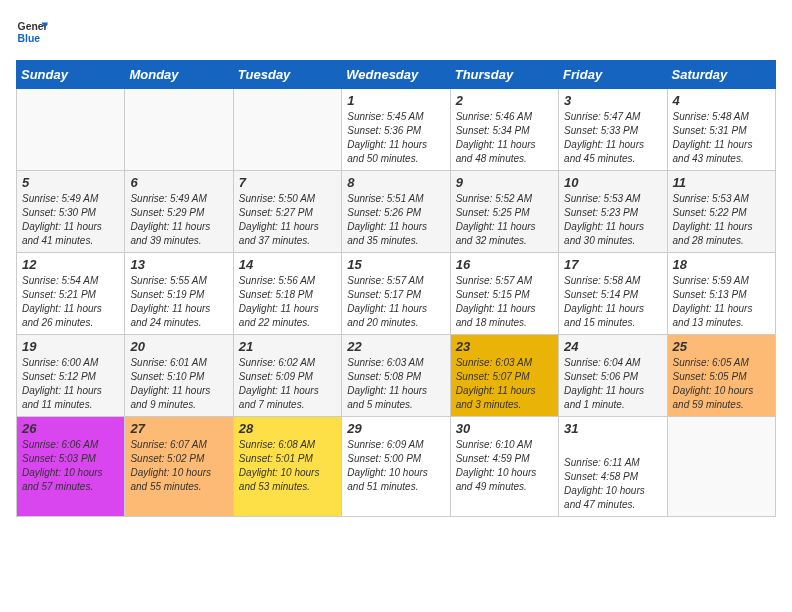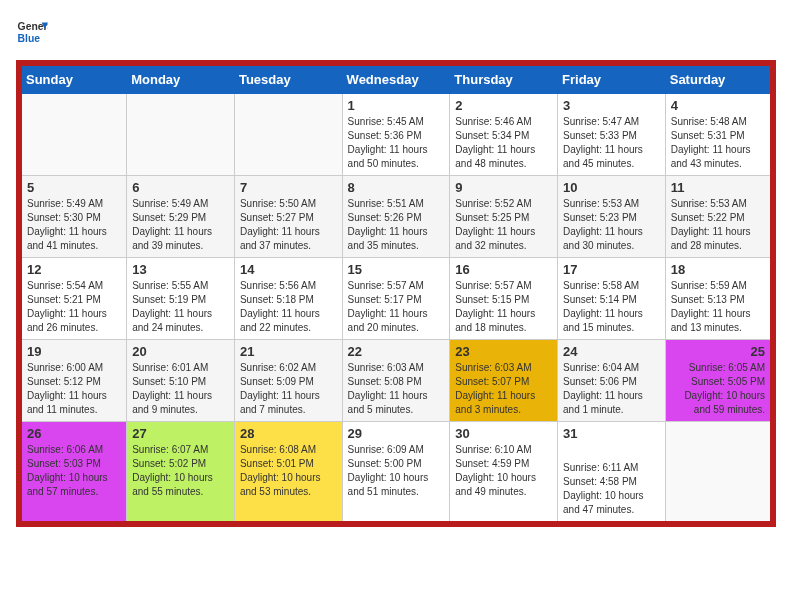--- a/index.html
+++ b/index.html
@@ -34,21 +34,22 @@
       color: #333;
       line-height: 1.1;
     }
     .location-title {
       font-size: 15px;
       color: #555;
     }
     .calendar {
       width: 100%;
       border-collapse: collapse;
-      border: 6px solid #b91c1c;
+      border: 1px solid #b91c1c;
+      font-style: italic;
     }
     .calendar th {
       background: #1565c0;
       color: #fff;
       font-size: 13px;
       font-weight: bold;
       padding: 6px 4px;
       text-align: left;
       border: 1px solid #1565c0;
     }
@@ -284,37 +285,37 @@
 Daylight: 11 hours
 and 3 minutes.</div>
         </td>
         <td style="background: rgb(245, 245, 245);">
           <span class="day-num">24</span>
           <div class="day-info" style="white-space: pre-line;">Sunrise: 6:04 AM
 Sunset: 5:06 PM
 Daylight: 11 hours
 and 1 minute.</div>
         </td>
-        <td style="background: #d946ef; text-align: right;">
+        <td style="background: #fdba74;">
           <span class="day-num">25</span>
           <div class="day-info" style="white-space: pre-line;">Sunrise: 6:05 AM
 Sunset: 5:05 PM
 Daylight: 10 hours
 and 59 minutes.</div>
         </td>
       </tr>
       <tr>
         <td style="background: #d946ef;">
           <span class="day-num">26</span>
           <div class="day-info" style="white-space: pre-line;">Sunrise: 6:06 AM
 Sunset: 5:03 PM
 Daylight: 10 hours
 and 57 minutes.</div>
         </td>
-        <td style="background: #bef264;">
+        <td style="background: #fdba74;">
           <span class="day-num">27</span>
           <div class="day-info" style="white-space: pre-line;">Sunrise: 6:07 AM
 Sunset: 5:02 PM
 Daylight: 10 hours
 and 55 minutes.</div>
         </td>
         <td style="background: #fde047; margin-left: 12px;">
           <span class="day-num">28</span>
           <div class="day-info" style="white-space: pre-line;">Sunrise: 6:08 AM
 Sunset: 5:01 PM

